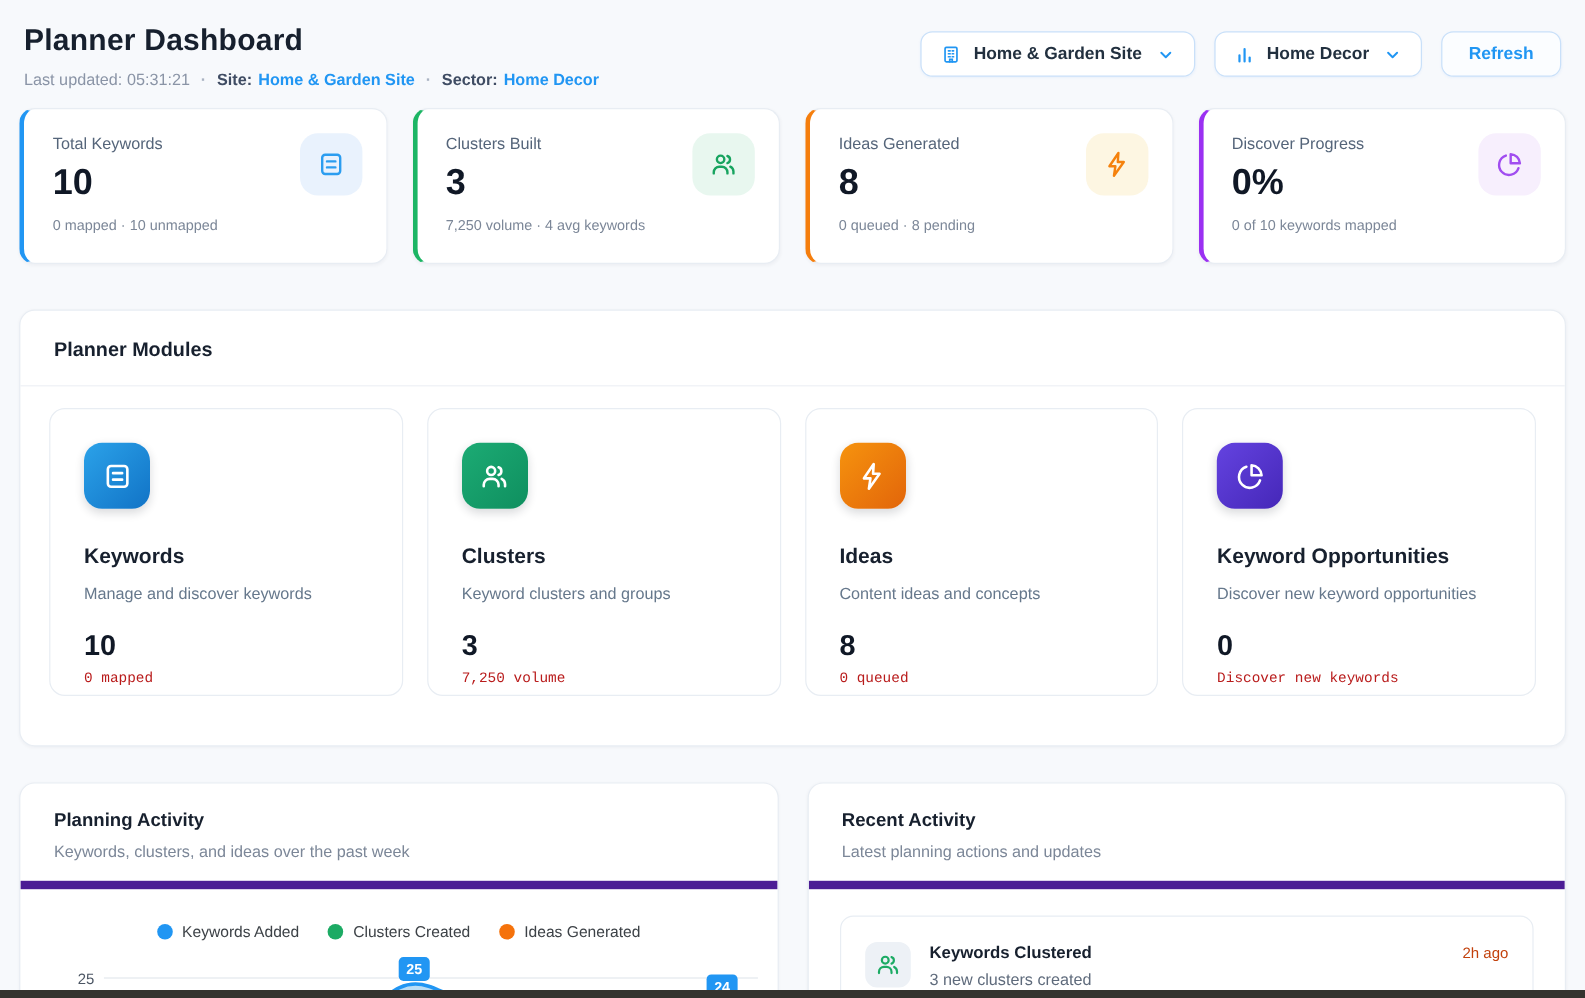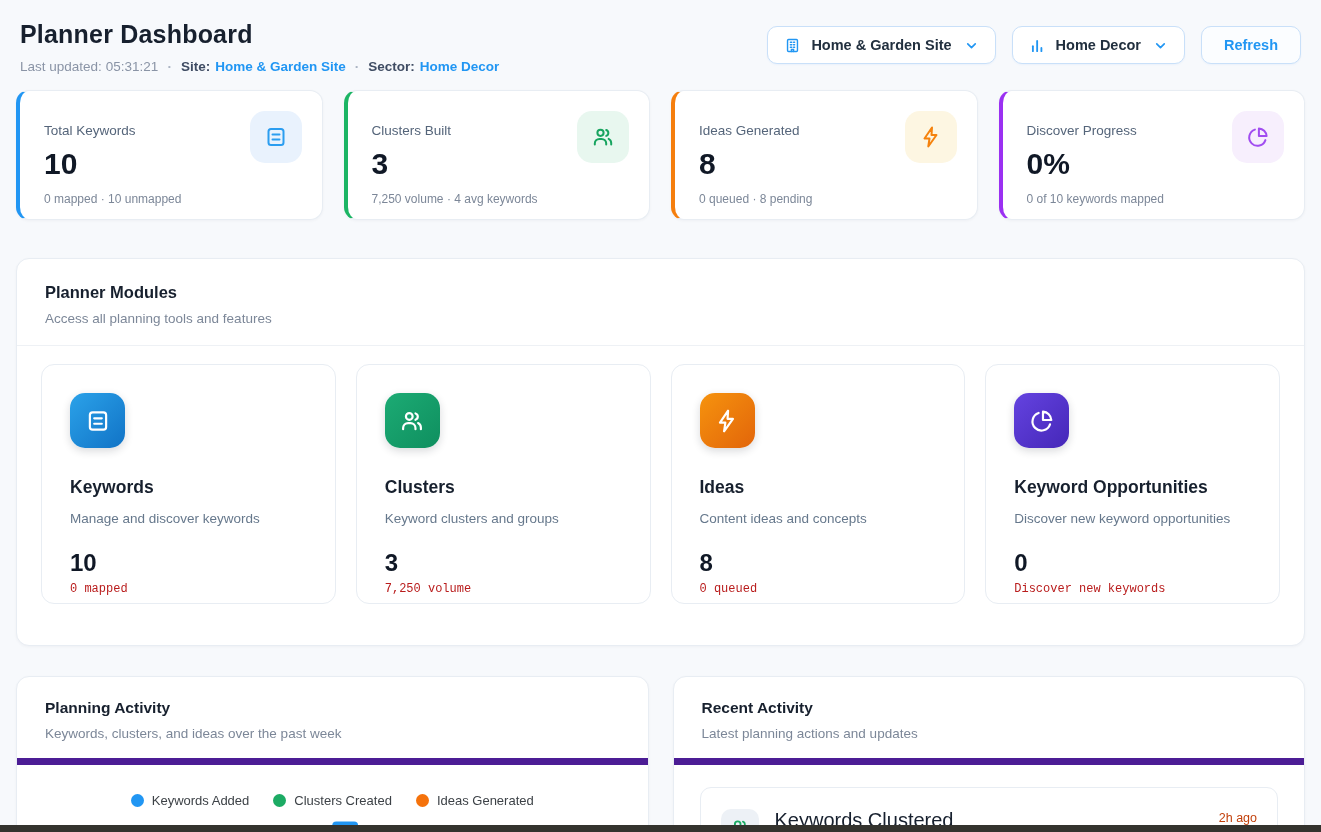--- a/index.html
+++ b/index.html
@@ -28,21 +28,21 @@
     cursor:pointer; box-shadow:0 1px 2px rgba(33,115,243,.06);
   }
   .refresh-btn { color:#2196f3; background:#fbfdff; padding:0 22px; }
   .btn-icon { display:flex; color:#2196f3; }
   .chev { display:flex; color:#2196f3; margin-left:2px; }
 
   
   .stats { display:grid; grid-template-columns:repeat(4,1fr); gap:21px; margin-top:16px; }
   .stat-card {
     position:relative; background:#fff; border:1px solid #e8edf3; border-left-width:4px;
-    border-radius:13px; height:130px; padding:32px 24px;
+    border-radius:13px; height:130px; padding:21px 24px;
     box-shadow:0 1px 3px rgba(16,24,40,.04);
   }
   .stat-card.acc-blue   { border-left-color:#2196f3; }
   .stat-card.acc-green  { border-left-color:#1cb564; }
   .stat-card.acc-orange { border-left-color:#f57e0d; }
   .stat-card.acc-purple { border-left-color:#9b30f2; }
   .stat-label { font-size:13.5px; color:#55657a; }
   .stat-value { font-size:30px; font-weight:800; color:#101826; margin-top:9px; }
   .stat-sub { font-size:12px; color:#7c8798; margin-top:11px; }
   .stat-chip {
@@ -103,21 +103,21 @@
   .activity-list { padding:22px 26px; }
   .activity-item {
     border:1px solid #e8edf3; border-radius:11px; padding:18px 20px;
     display:flex; align-items:flex-start; gap:16px;
   }
   .activity-icon {
     width:38px; height:38px; border-radius:10px; background:#edf1f6; color:#1cab64;
     display:flex; align-items:center; justify-content:center; flex:0 0 auto; margin-top:3px;
   }
   .activity-body { flex:1; }
-  .activity-title { font-size:20px; font-weight:400; color:#17202e; margin-top:3px; }
+  .activity-title { font-size:14px; font-weight:700; color:#17202e; margin-top:3px; }
   .activity-desc { font-size:13.5px; color:#5f6b7c; margin-top:8px; }
   .activity-time { font-size:12.5px; color:#c2410c; margin-top:5px; }
 
   .screen-strip { position:absolute; left:0; bottom:0; width:1321px; height:7px; background:#34332e; z-index:50; }
 
   svg { display:block; }
 </style>
 </head>
 <body>
 
@@ -216,21 +216,20 @@
           <path d="M19.4 15.1A8.3 8.3 0 1 1 8.9 4.6"></path>
           <path d="M12.9 3.4a8.3 8.3 0 0 1 7.7 7.7h-7.7z"></path>
         </svg>
       </div>
     </div>
   </div>
 
   <div class="panel">
     <div class="panel-head">
       <div class="panel-title">Planner Modules</div>
-      <div class="panel-sub">Access all planning tools and features</div>
     </div>
     <div class="modules-grid">
       <div class="module-card">
         <div class="module-icon grad-blue">
           <svg width="26" height="26" viewBox="0 0 24 24" fill="none" stroke="#fff" stroke-width="2" stroke-linecap="round">
             <rect x="4.5" y="4" width="15" height="16" rx="2.5"></rect>
               <path d="M8.5 9.5h7M8.5 14.5h7"></path>
           </svg>
         </div>
         <div class="module-title">Keywords</div>

